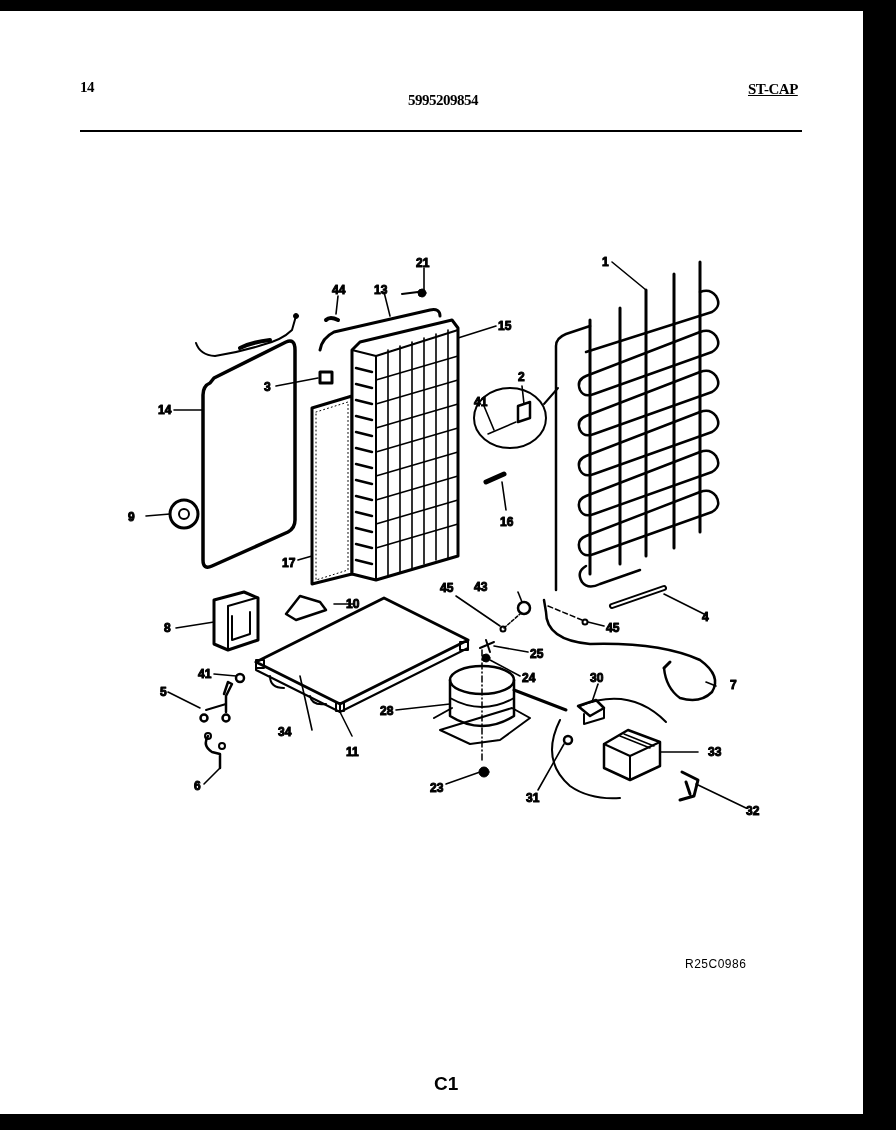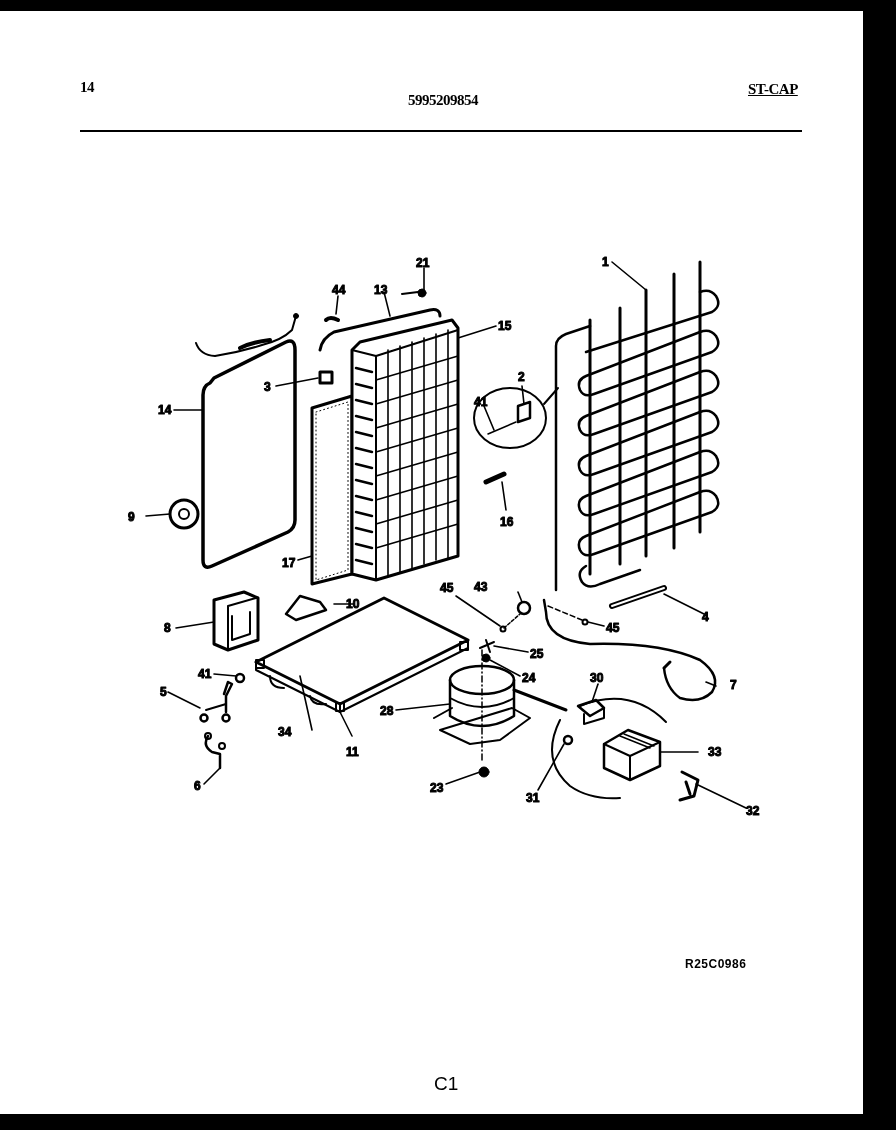--- a/index.html
+++ b/index.html
@@ -10,22 +10,22 @@
   .band-top { position: absolute; left: 0; top: 0; width: 896px; height: 11px; background: #000; }
   .band-right { position: absolute; left: 863px; top: 0; width: 33px; height: 1130px; background: #000; }
   .band-bottom { position: absolute; left: 0; top: 1114px; width: 896px; height: 16px; background: #000; }
   .hdr { position: absolute; font-family: "Liberation Serif", serif; font-size: 15px; font-weight: bold; letter-spacing: -0.5px; }
   .hdr-page { left: 80px; top: 79px; }
   .hdr-part { left: 408px; top: 92px; font-size: 15px; text-align: center; }
   .hdr-type { left: 748px; top: 81px; text-decoration: underline; }
   .rule { position: absolute; left: 80px; top: 130px; width: 722px; height: 2px; background: #000; }
   svg.diagram { position: absolute; left: 0; top: 0; }
   .callout { font-family: "Liberation Sans", sans-serif; font-size: 12px; font-weight: bold; fill: #000; }
-  .code { position: absolute; left: 685px; top: 957px; font-family: "Liberation Sans", sans-serif; font-size: 12px; font-weight: bold; letter-spacing: 0.5px; }
-  .section { position: absolute; left: 434px; top: 1073px; font-family: "Liberation Sans", sans-serif; font-size: 19px; font-weight: normal; text-align: right; }
+  .code { position: absolute; left: 685px; top: 957px; font-family: "Liberation Sans", sans-serif; font-size: 12px; font-weight: normal; letter-spacing: 0.5px; }
+  .section { position: absolute; left: 434px; top: 1073px; font-family: "Liberation Sans", sans-serif; font-size: 19px; font-weight: bold; text-align: right; }
 </style>
 </head>
 <body>
 
 <div class="band-top"></div>
 <div class="band-right"></div>
 <div class="band-bottom"></div>
 
 <div class="hdr hdr-page">14</div>
 <div class="hdr hdr-part">5995209854</div>

